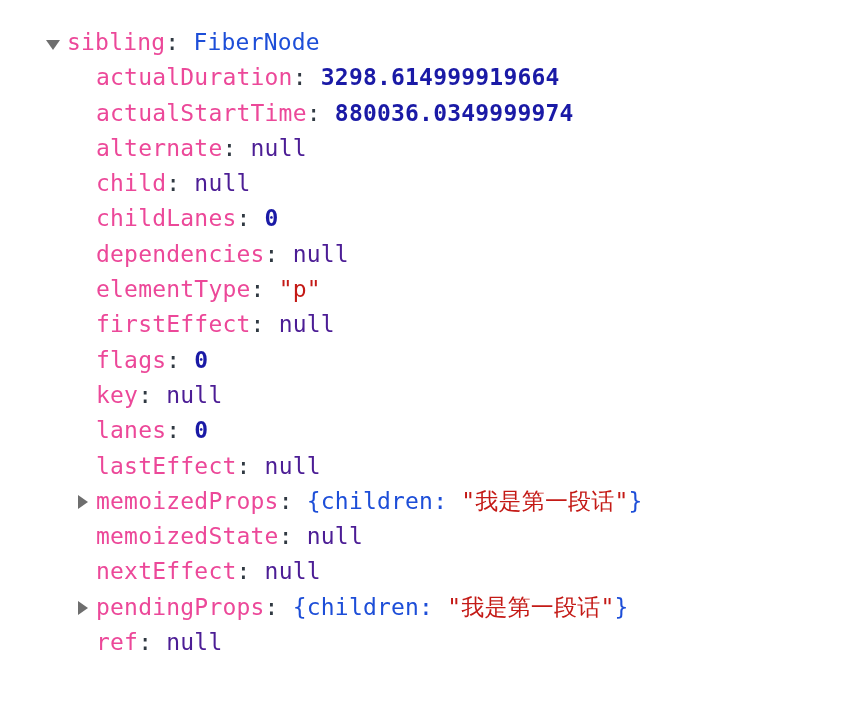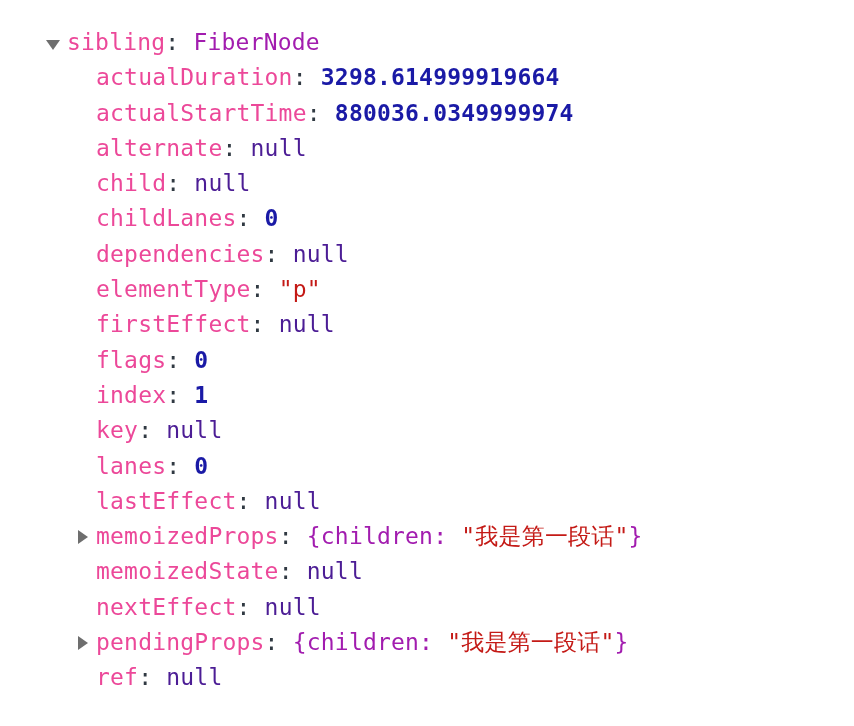--- a/index.html
+++ b/index.html
@@ -58,21 +58,21 @@
       width: 0; height: 0;
       border-top: 7px solid transparent;
       border-bottom: 7px solid transparent;
       border-left: 10px solid #6e6e6e;
     }
     .key { color: #ec4899; }
     .colon { color: #303942; }
     .null { color: #4c1d95; }
     .num { color: #1a1aa6; font-weight: bold; }
     .str { color: #c41a16; }
-    .plain { color: #a21caf; }
+    .plain { color: #1d4ed8; }
     .cut {
       position: absolute;
       left: 0;
       top: 698px;
       width: 854px;
       height: 28px;
       background: #ffffff;
     }
   </style>
 </head>
@@ -116,23 +116,20 @@
   </div>
 
   <div class="row">
     <span class="key">firstEffect</span><span class="colon">: </span><span class="null">null</span>
   </div>
 
   <div class="row">
     <span class="key">flags</span><span class="colon">: </span><span class="num">0</span>
   </div>
 
-  <div class="row">
-    <span class="key">index</span><span class="colon">: </span><span class="num">1</span>
-  </div>
 
   <div class="row">
     <span class="key">key</span><span class="colon">: </span><span class="null">null</span>
   </div>
 
   <div class="row">
     <span class="key">lanes</span><span class="colon">: </span><span class="num">0</span>
   </div>
 
   <div class="row">

